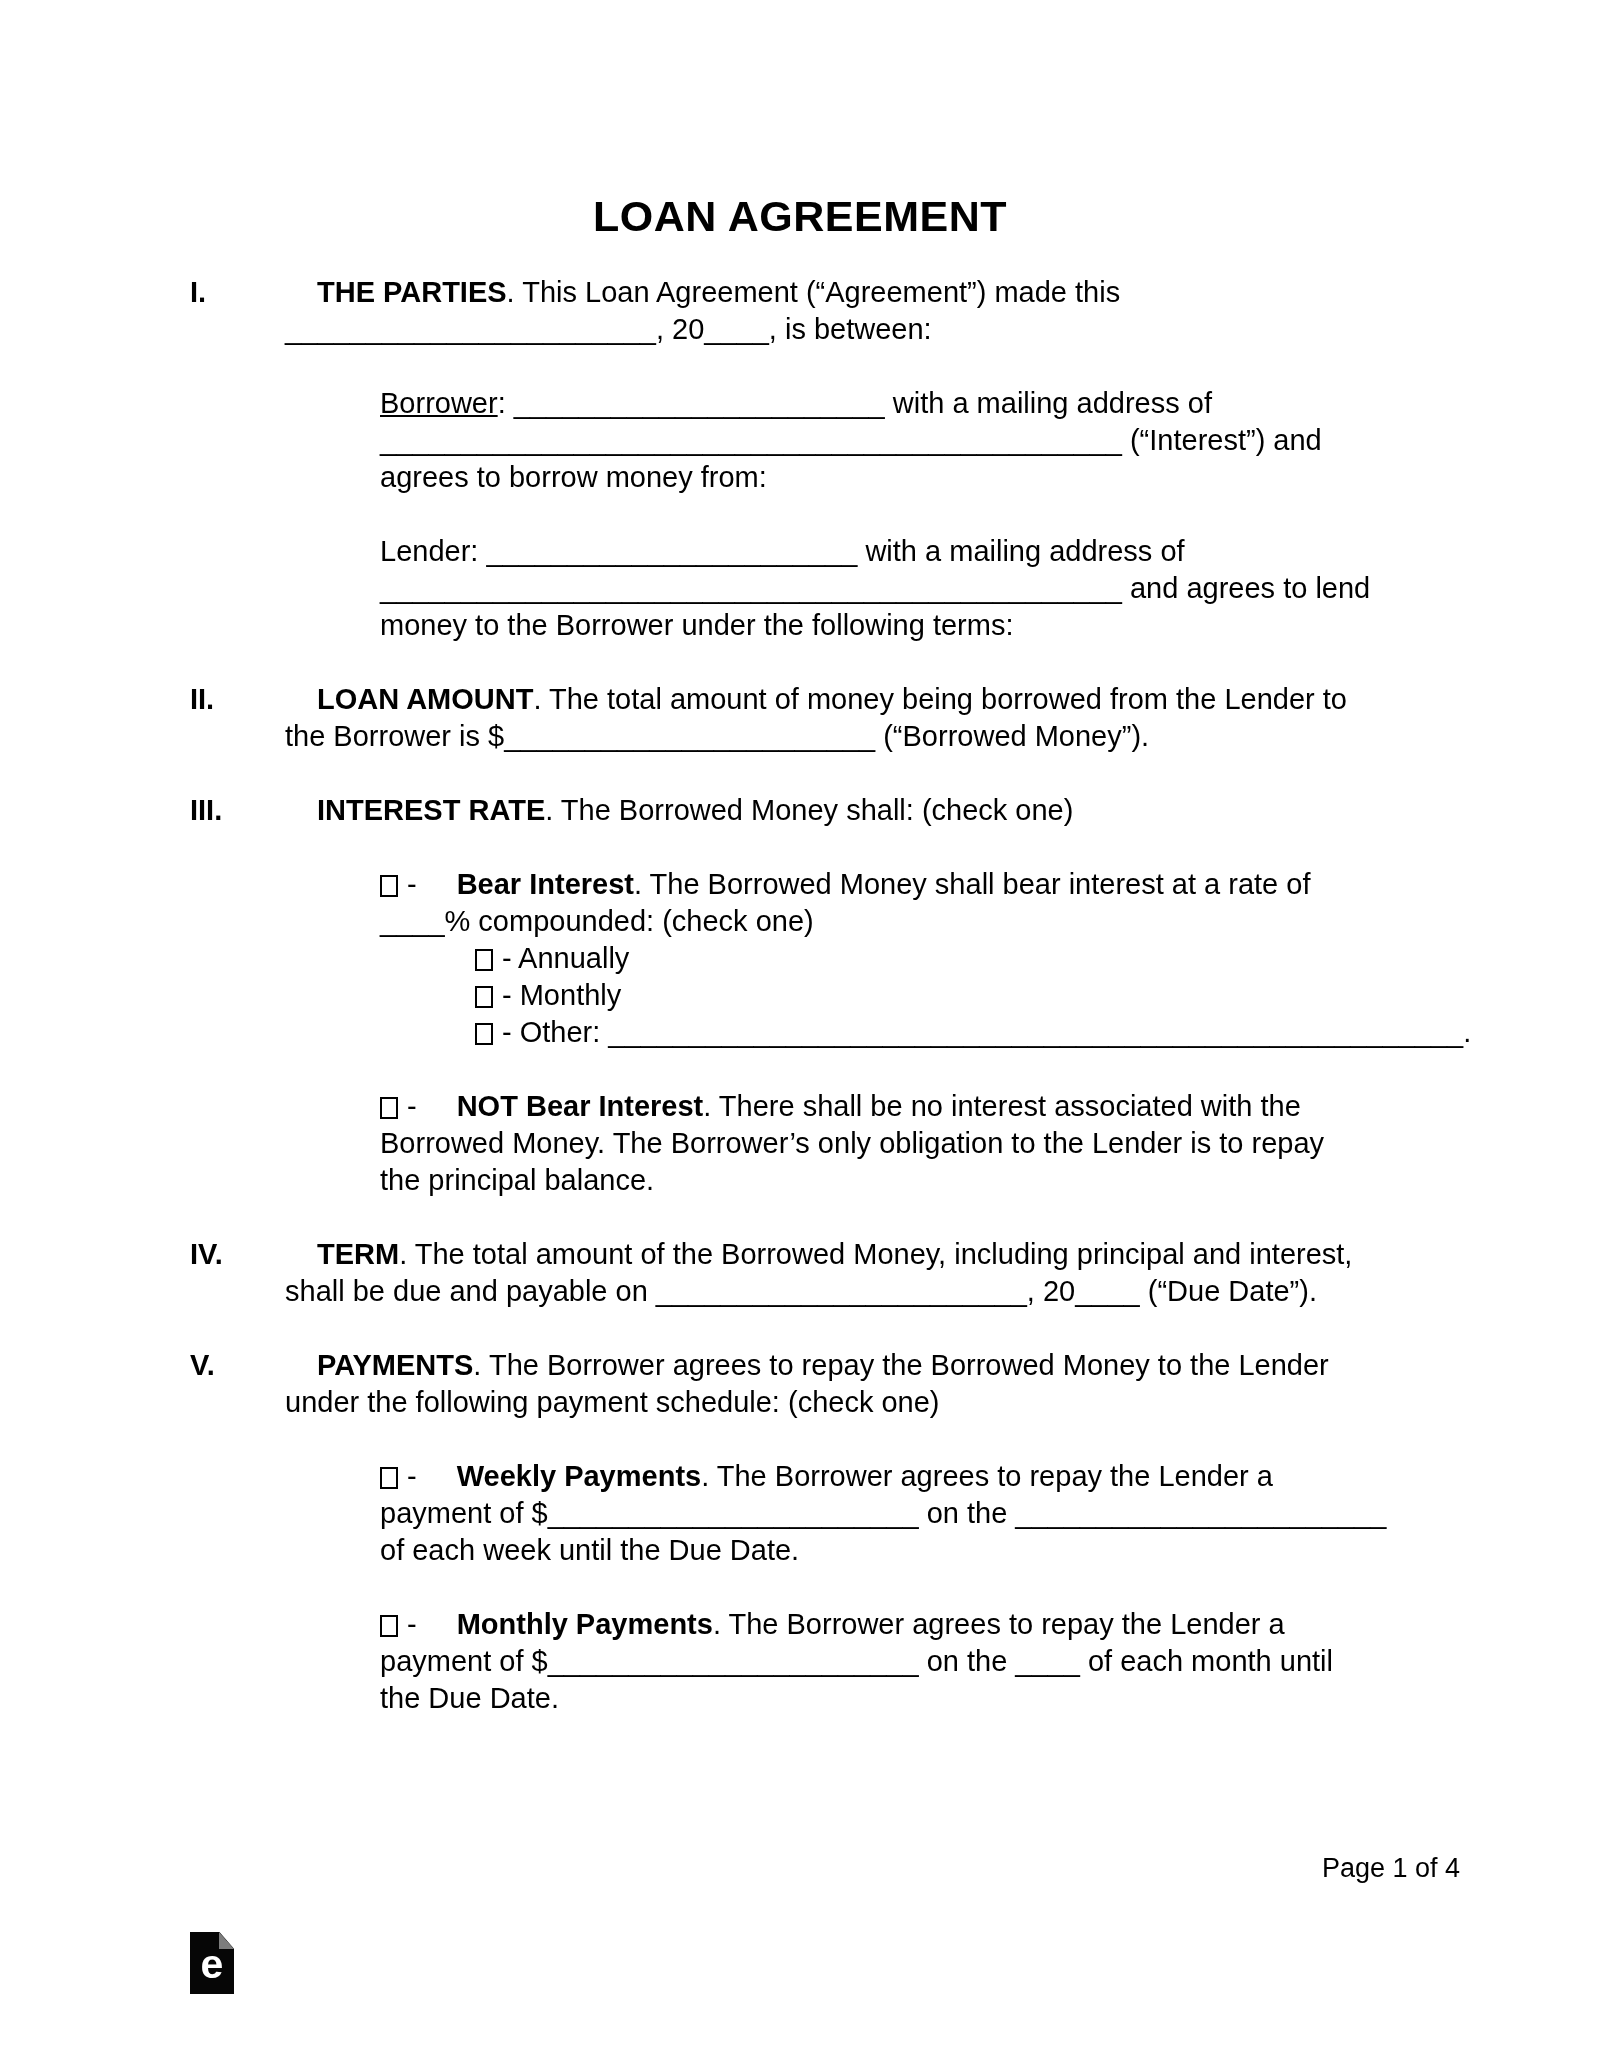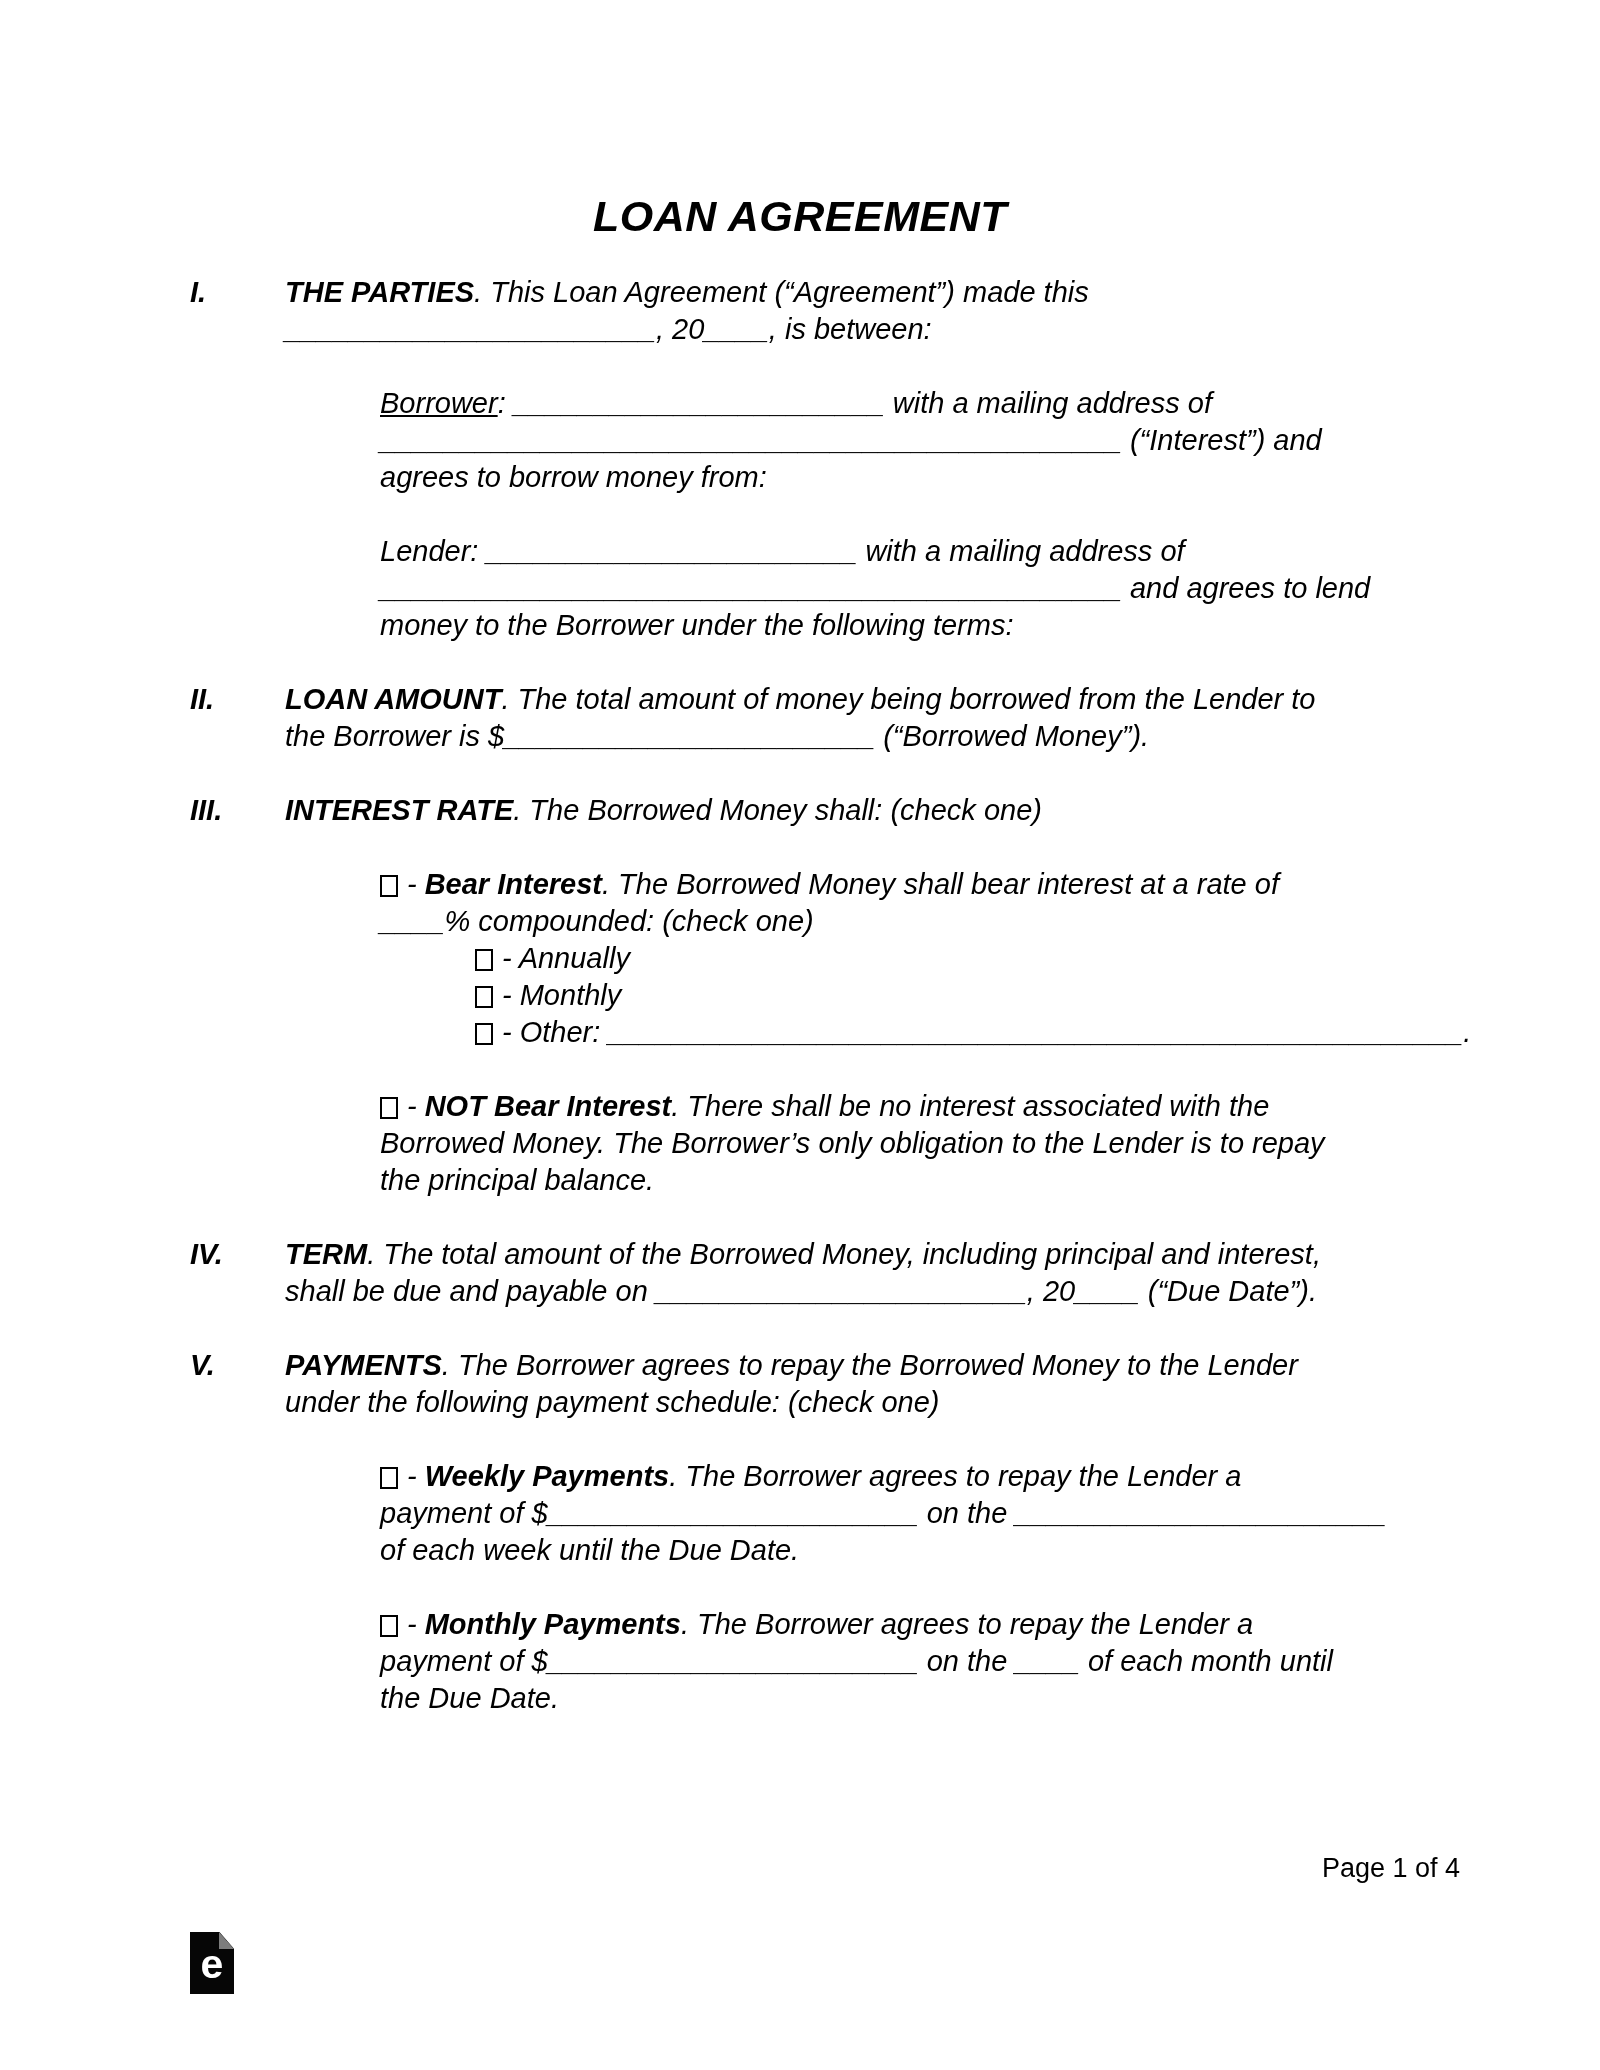--- a/index.html
+++ b/index.html
@@ -8,41 +8,41 @@
     width: 1600px;
     height: 2070px;
     background: #ffffff;
     color: #000000;
     font-family: "Liberation Sans", sans-serif;
     font-size: 29px;
     line-height: 37px;
     position: relative;
     overflow: hidden;
   }
-  .page { padding: 192px 0 0 190px; font-style: italic; }
+  .page { padding: 192px 0 0 190px; }
 
   .title {
     margin: 0 0 34px -190px;
     text-align: center;
     font-size: 43px;
     line-height: 48px;
     font-weight: bold;
     letter-spacing: 0.5px;
   }
 
   .sec { display: flex; margin-bottom: 37px; }
   .num { width: 95px; flex: none; font-weight: bold; }
   .sec-body { flex: 1; }
 
   .para { margin-bottom: 37px; }
   .ind1 { margin-left: 190px; }
   .opts { margin-left: 95px; }
 
   .ln { white-space: pre; }
-  .b { font-weight: bold; }
+  .b { font-weight: bold; margin-left: 32px; }
   .u { text-decoration: underline; }
   .dash { margin-right: 8px; }
 
   .cb {
     display: inline-block;
     width: 18px;
     height: 22px;
     border: 2.5px solid #000;
     margin-right: 9px;
     vertical-align: -3px;

